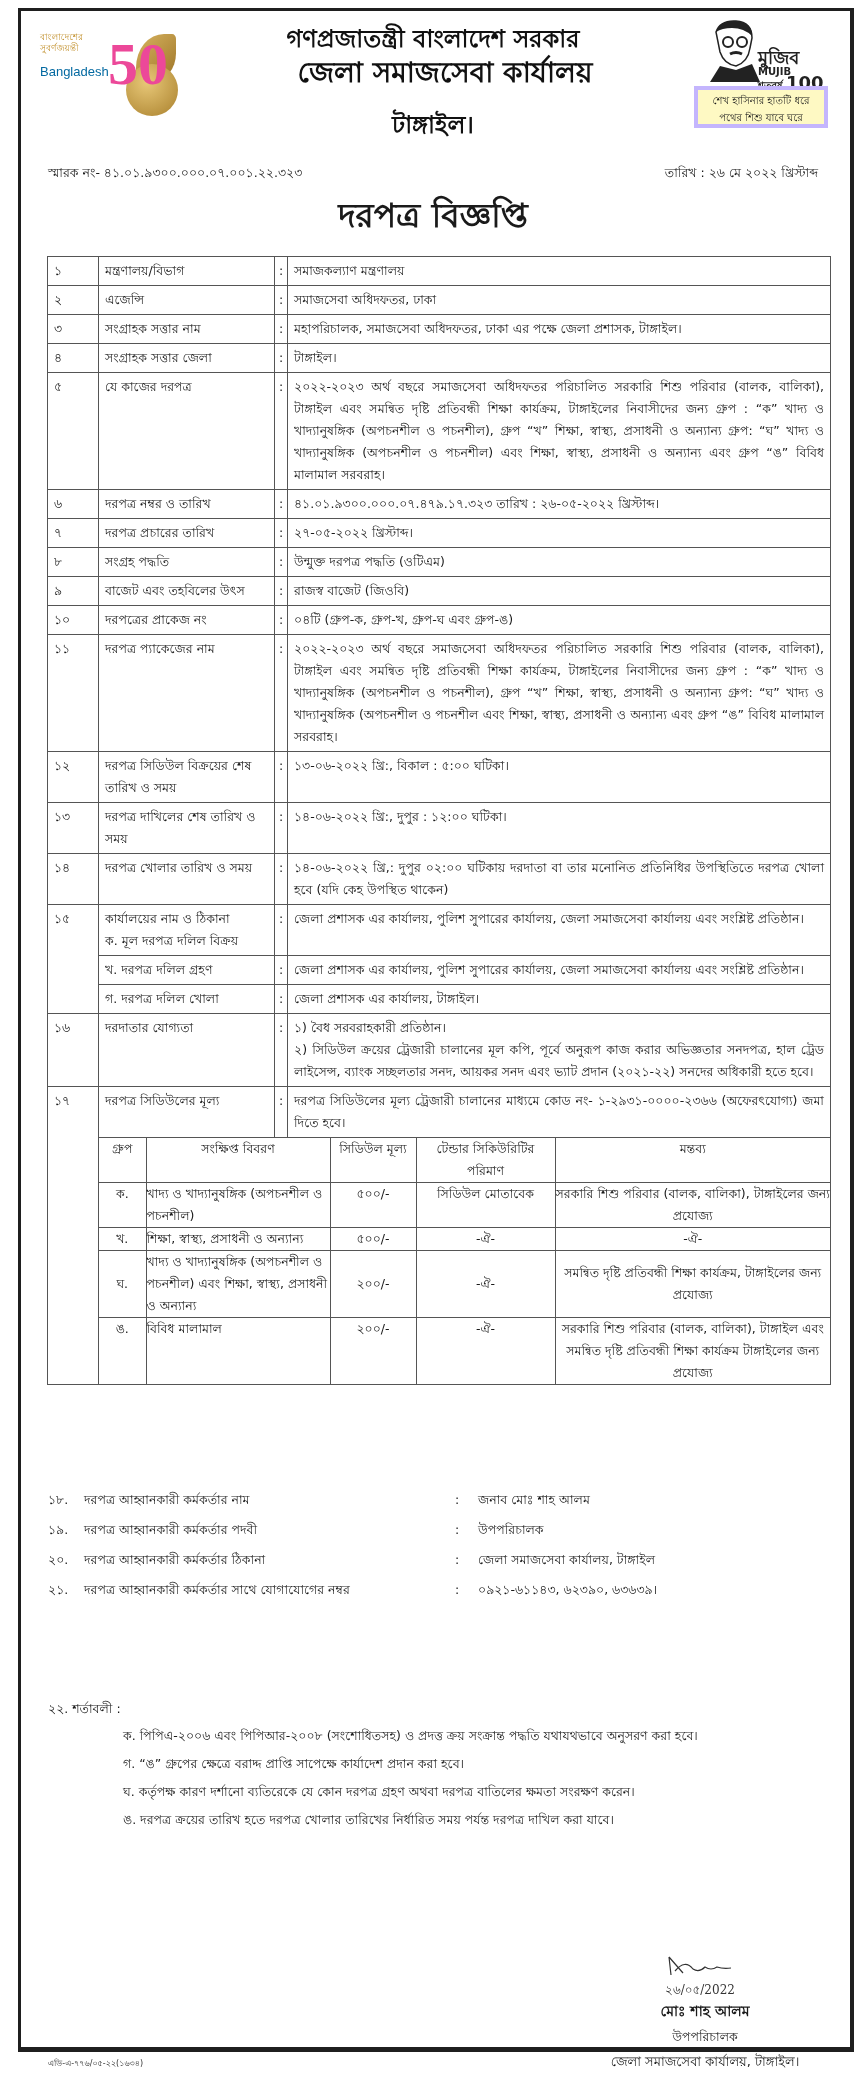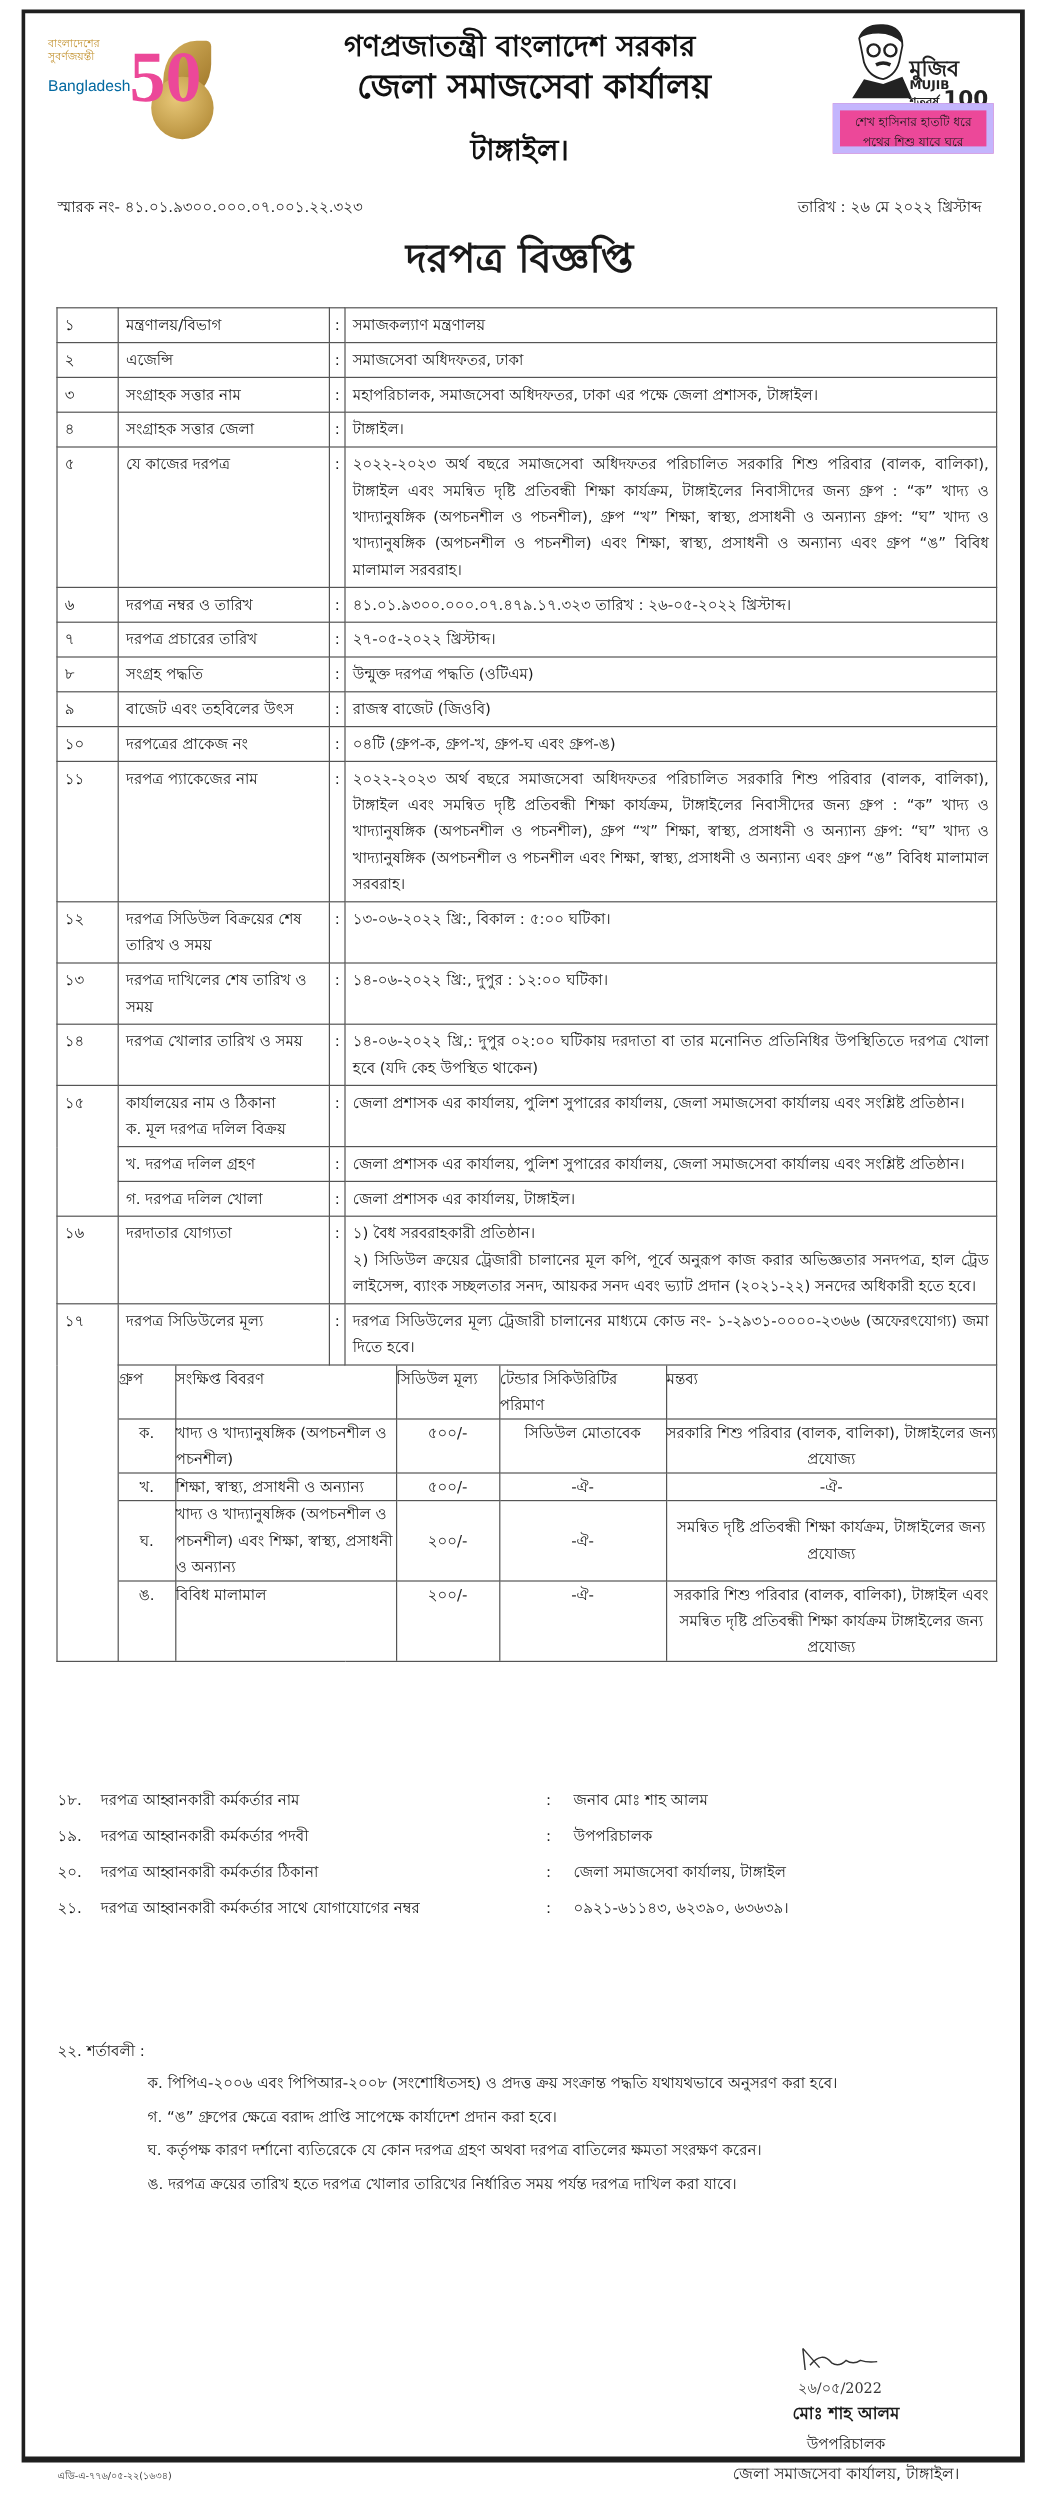--- a/index.html
+++ b/index.html
@@ -17,35 +17,35 @@
   .logo50 .leaf { position:absolute; left:96px; top:12px; width:40px; height:48px;
                   background:linear-gradient(135deg,#d8b460,#9c7326); border-radius:70% 10% 60% 10%; }
   .head-title { left:0; width:866px; text-align:center; font-weight:bold; color:#111; }
   .h1 { top:20px; font-size:24px; }
   .h2 { top:51px; font-size:28px;margin-left:12px; }
   .h3 { top:106px; font-size:24px; }
   .mujib { left:692px; top:18px; width:140px; height:112px; }
   .mujib .portrait { position:absolute; left:14px; top:0; width:54px; height:64px; }
   .mujib .brand { position:absolute; left:66px; top:34px; font-size:10px; font-weight:bold; color:#222; line-height:11px; }
   .mujib .brand b { font-size:18px; font-weight:bold; }
-  .mujib .slogan { position:absolute; left:2px; top:68px; width:134px; height:42px; border:6px solid #c4b5fd; box-sizing:border-box;
-                   font-size:10px; text-align:center; line-height:17px; padding-top:2px; background:#ec4899; }
+  .mujib .slogan { position:absolute; left:2px; top:68px; width:134px; height:42px; border:4px solid #c4b5fd; box-sizing:border-box;
+                   font-size:10px; text-align:center; line-height:17px; padding-top:2px; background:#fef9c3; }
   .memo { left:48px; top:164px; font-size:12.5px; }
   .date { right:48px; top:164px; font-size:12.5px; }
   .big-title { left:0; width:866px; top:190px; text-align:center; font-size:33px; font-weight:bold; }
   table.main { position:absolute; left:47px; top:256px; width:784px; border-collapse:collapse; font-size:12.5px; }
   table.main td { border:1px solid #555; vertical-align:top; padding:3px 6px; line-height:22px; }
   table.main td.no { width:38px; }
   table.main td.lbl { width:163px; }
   table.main td.col { width:8px; text-align:center; padding:3px 2px; }
   table.main td.val { text-align:justify; }
   table.sub { width:100%; border-collapse:collapse; font-size:12.5px; }
   .subwrap td { padding:0 !important; }
   table.sub td { border:1px solid #555; padding:3px 6px; line-height:22px; vertical-align:top; }
-  table.sub tr.hdr td { }
+  table.sub tr.hdr td { text-align:center; }
   table.sub td.c { text-align:center; }
   .info { position:absolute; left:48px; font-size:12.5px; line-height:20px; }
   .info .n { position:absolute; left:0; width:40px; }
   .info .l { position:absolute; left:36px; width:360px; }
   .info .c { position:absolute; left:407px; }
   .info .v { position:absolute; left:430px; width:380px; }
   .terms-h { left:48px; top:1700px; font-size:12.5px; }
   .terms { position:absolute; left:123px; top:1722px; width:680px; font-size:12.5px; line-height:28px; }
   .terms p { margin:0; padding-left:14px; text-indent:-14px; }
   .sig { left:600px; top:1955px; width:200px; text-align:center; }

